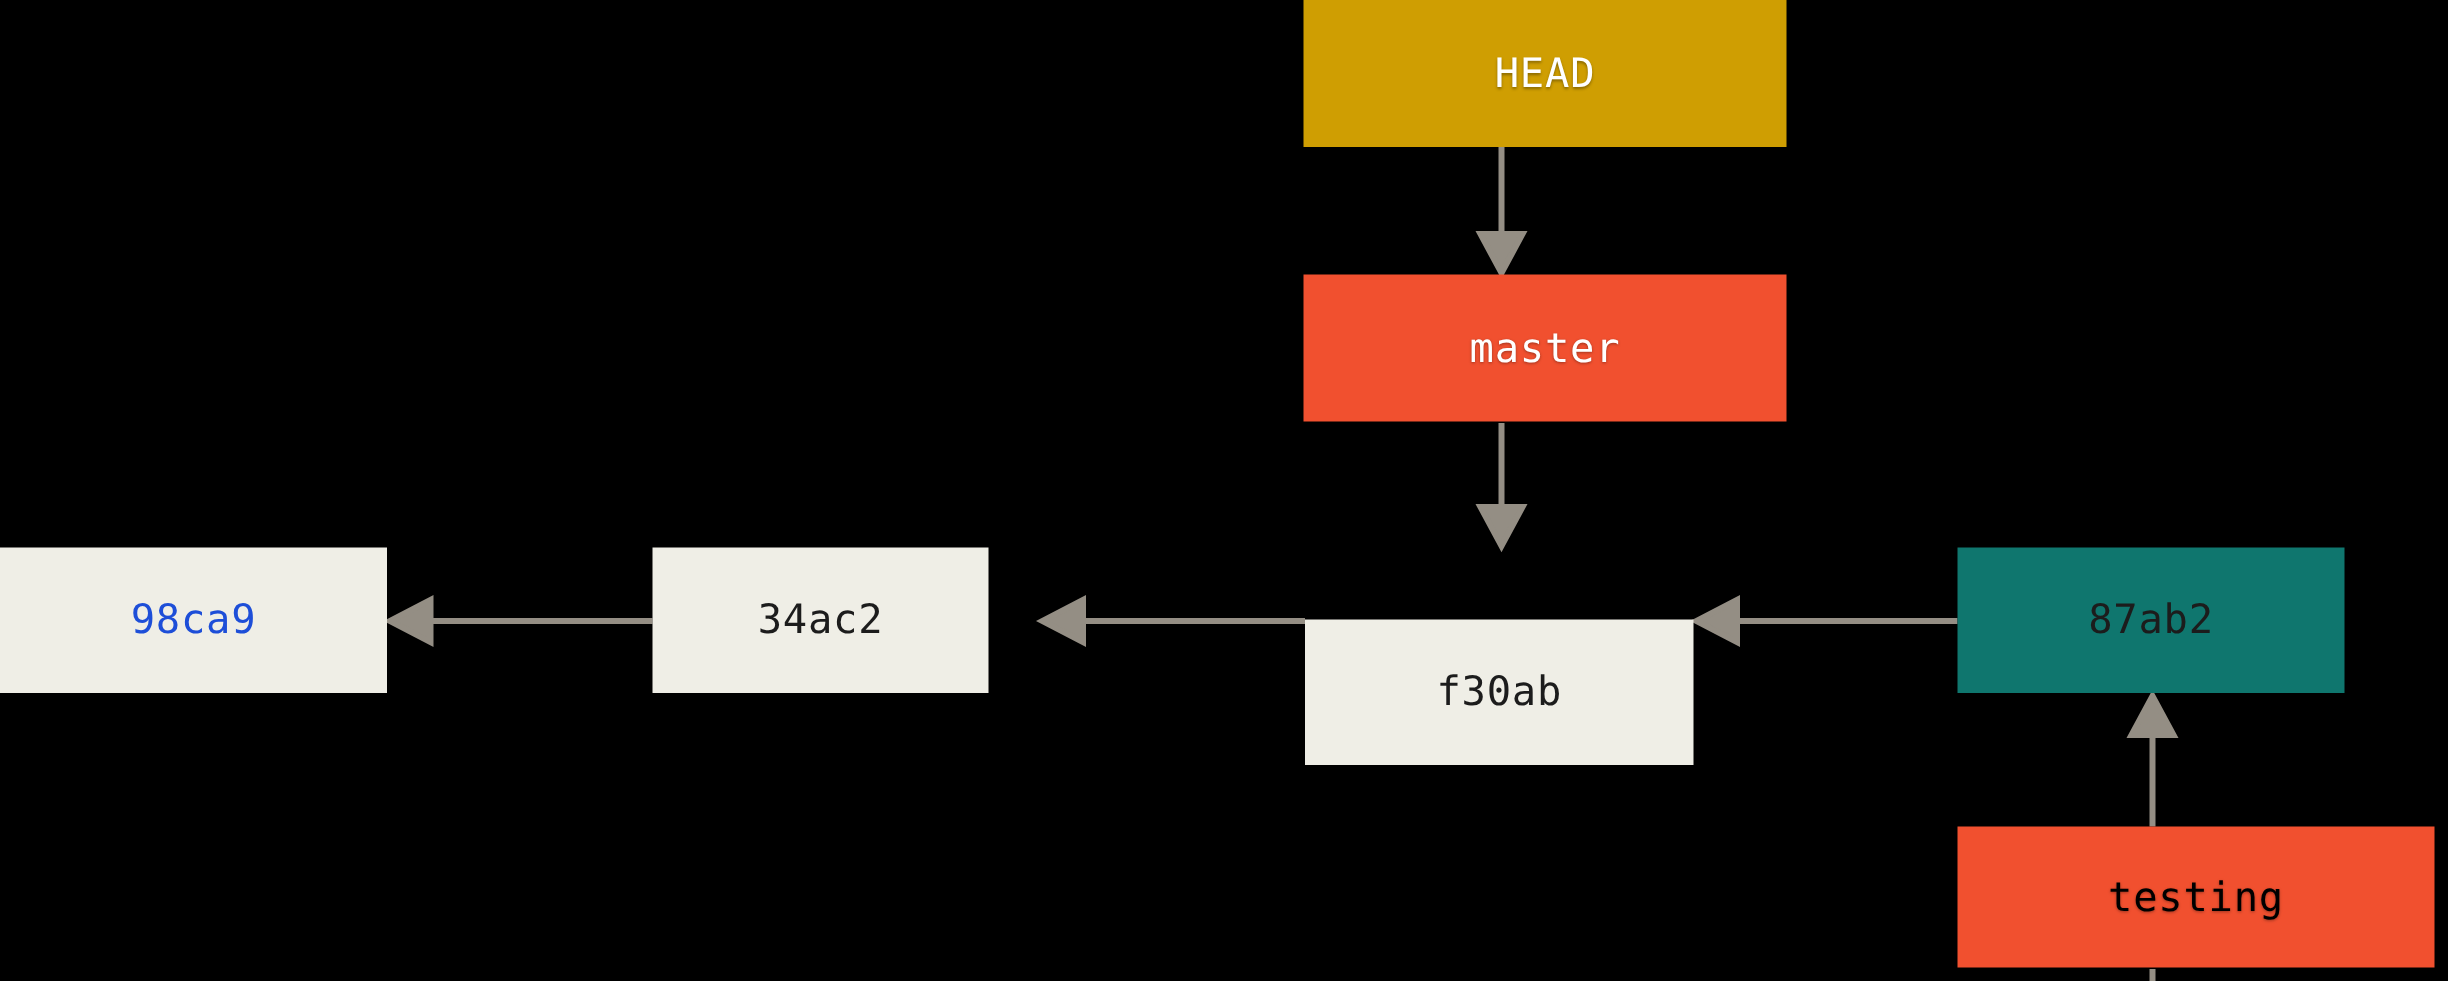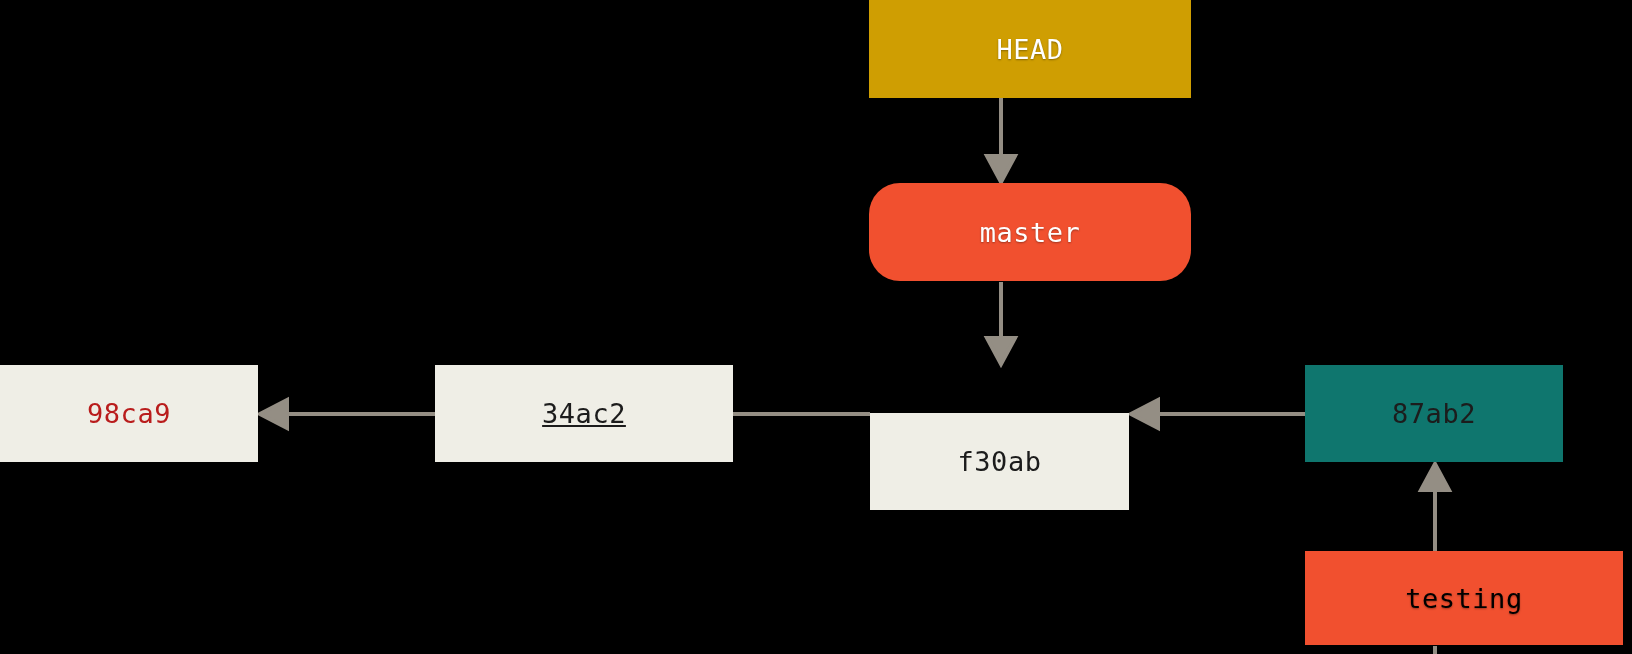--- a/index.html
+++ b/index.html
@@ -28,21 +28,21 @@
     text-shadow: 0 1px 2px rgba(0,0,0,0.35);
   }
   
   #head-box    { left: 869px;  top: 0px;    width: 322px; height: 98px; }
   
   #master-box  { left: 869px;  top: 183px;  width: 322px; height: 98px; }
   
   #testing-box { left: 1305px; top: 551px;  width: 318px; height: 94px; }
   
   #commit-98ca9 { left: 0px;    top: 365px; width: 258px; height: 97px; }
-  #commit-34ac2 { left: 435px;  top: 365px; width: 298px; height: 97px; text-decoration: underline; }
+  #commit-34ac2 { left: 435px;  top: 365px; width: 224px; height: 97px; }
   #commit-f30ab { left: 870px;  top: 365px; width: 259px; height: 97px; margin-top: 48px; }
   #commit-87ab2 { left: 1305px; top: 365px; width: 258px; height: 97px; }
 
   #arrow-layer {
     position: absolute;
     left: 0;
     top: 0;
     pointer-events: none;
   }
 </style>
@@ -87,29 +87,29 @@
       <g>
         <line x1="1435" y1="646" x2="1435" y2="654"></line>
       </g>
     </g>
   </svg>
 
   <div id="head-box" class="box label-box" style="background-color: rgb(207, 158, 2); color: rgb(255, 255, 255);">
     <span>HEAD</span>
   </div>
 
-  <div id="master-box" class="box label-box" style="background-color: rgb(241, 80, 47); color: rgb(255, 255, 255); border-radius: 31px;">
+  <div id="master-box" class="box label-box" style="background-color: rgb(241, 80, 47); color: rgb(255, 255, 255);">
     <span>master</span>
   </div>
 
   <div id="testing-box" class="box label-box" style="background-color: rgb(241, 80, 47); color: #000000;">
     <span>testing</span>
   </div>
 
-  <div id="commit-98ca9" class="box commit-box" style="background-color: rgb(239, 238, 230); color: #b91c1c;">
+  <div id="commit-98ca9" class="box commit-box" style="background-color: rgb(239, 238, 230); color: #1d4ed8;">
     <span>98ca9</span>
   </div>
 
   <div id="commit-34ac2" class="box commit-box" style="background-color: rgb(239, 238, 230); color: rgb(28, 28, 28);">
     <span>34ac2</span>
   </div>
 
   <div id="commit-f30ab" class="box commit-box" style="background-color: rgb(239, 238, 230); color: rgb(28, 28, 28);">
     <span>f30ab</span>
   </div>

